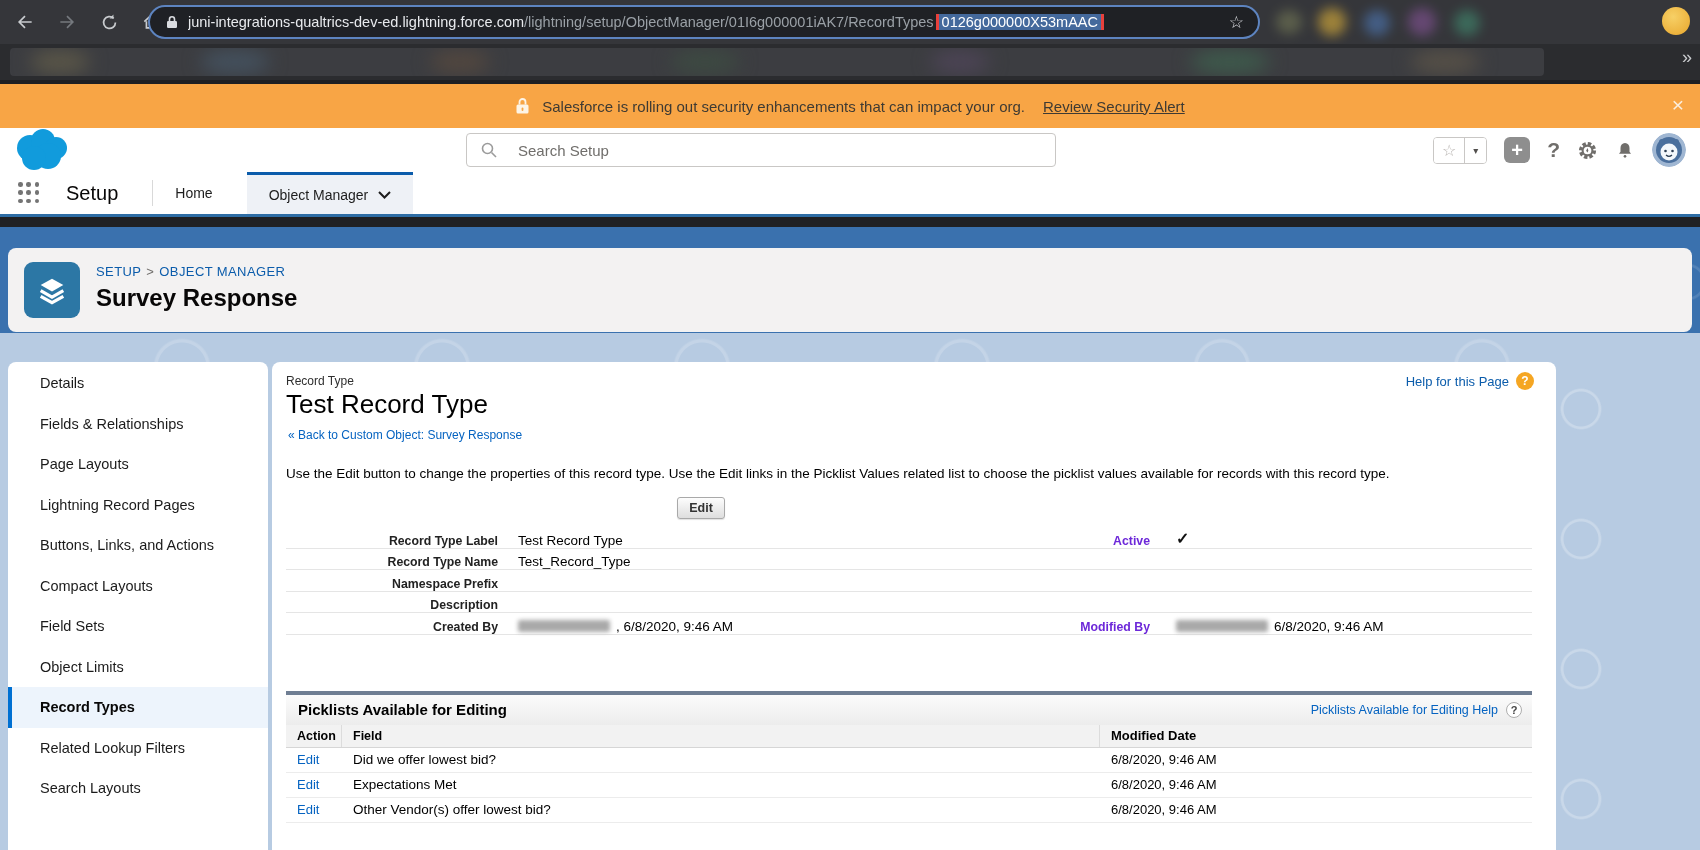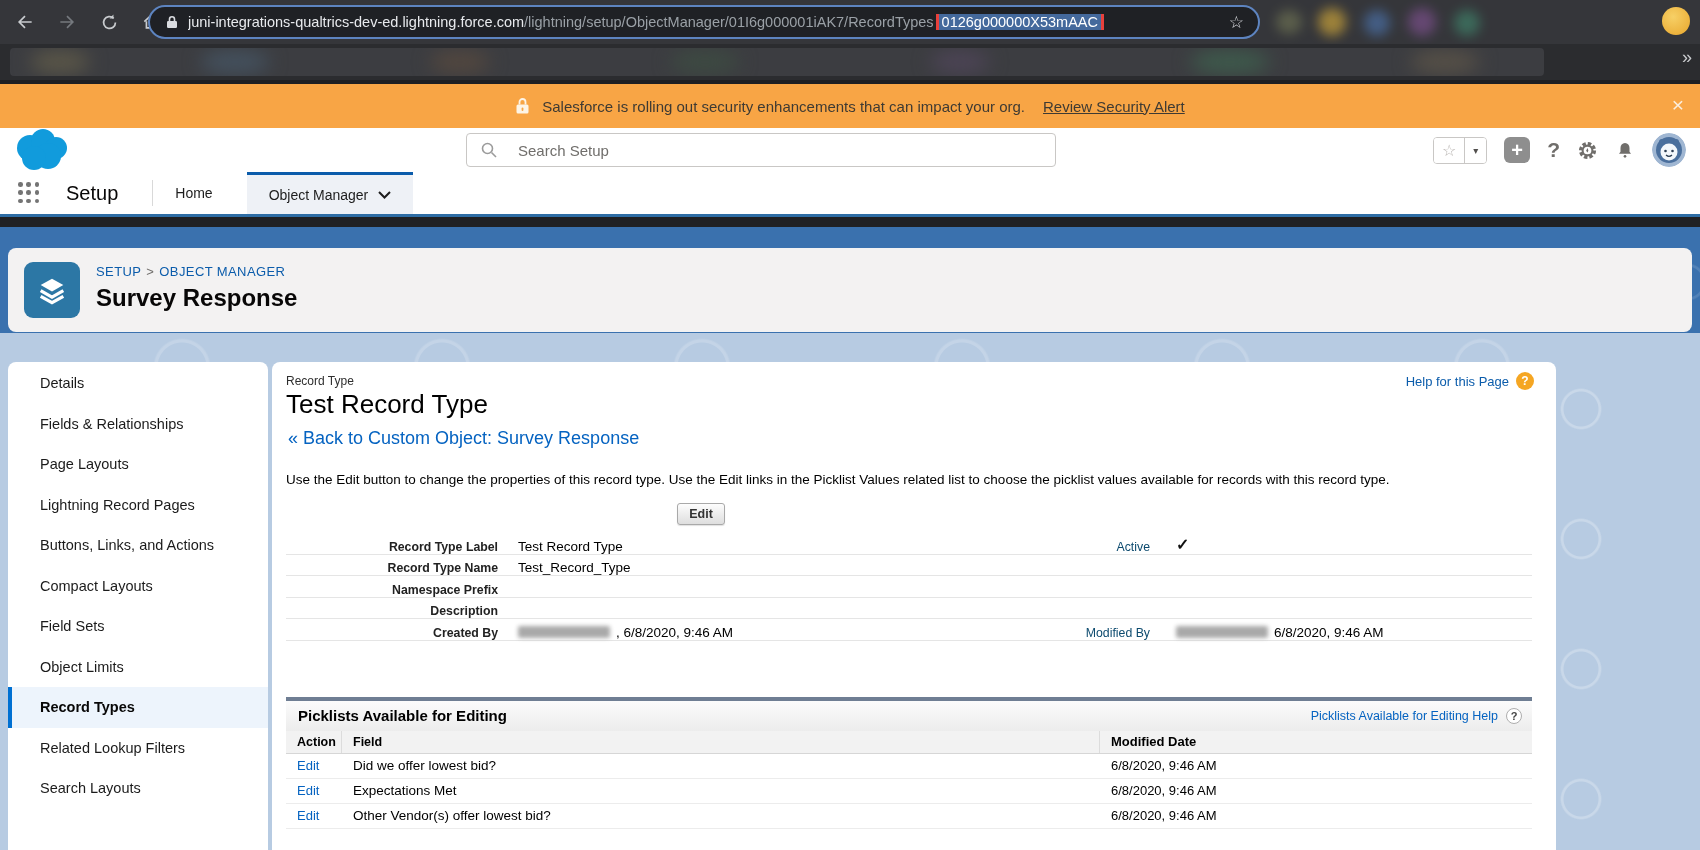--- a/index.html
+++ b/index.html
@@ -85,30 +85,30 @@
   .side-item { height:40.5px; display:flex; align-items:center; padding-left:32px; font-size:14.5px; color:#1b1b1b; cursor:pointer; }
   .side-item.active { background:#edf4fc; border-left:4px solid #0070d2; padding-left:28px; font-weight:bold; color:#080707; }
 
   
   .main-card { position:absolute; left:272px; top:135px; width:1284px; height:498px; background:#fff; border-radius:8px 8px 0 0; padding:4px 24px 0 14px; overflow:hidden; }
   .help-page { position:absolute; right:22px; top:10px; display:flex; align-items:center; gap:7px; }
   .help-page a { font-size:13px; color:#0b5cab; text-decoration:none; cursor:pointer; }
   .help-orange { width:18px; height:18px; border-radius:50%; background:#f5a623; color:#fff; font-size:12px; font-weight:bold; display:flex; align-items:center; justify-content:center; }
   .rt-label { font-size:12px; font-weight:normal; color:#2e2e2e; margin-top:8px; }
   .rt-title { font-size:26px; color:#000; margin-top:1px; }
-  .back-link { display:inline-block; font-size:18px; color:#0563c1; text-decoration:none; margin:8px 0 0 2px; cursor:pointer; }
+  .back-link { display:inline-block; font-size:12px; color:#0563c1; text-decoration:none; margin:8px 0 0 2px; cursor:pointer; }
   .desc { font-size:13.5px; color:#000; margin-top:23px; }
   .btn-row { width:830px; text-align:center; margin-top:16px; }
   .sf-btn { font-family:"Liberation Sans", sans-serif; font-size:12.5px; font-weight:bold; color:#333; background:linear-gradient(#fdfdfd,#dedede); border:1px solid #a9a9a9; border-radius:3px; padding:3px 11px; cursor:pointer; box-shadow:0 1px 1px rgba(0,0,0,.12); }
 
   .detail-table { margin-top:8px; }
   .d-row { display:flex; align-items:flex-end; height:21.5px; border-bottom:1px solid #e5e5e5; }
   .d-lab1 { width:212px; text-align:right; font-size:12.3px; font-weight:bold; color:#222; }
   .d-val1 { flex:1; padding-left:20px; font-size:13.5px; color:#000; display:flex; align-items:center; }
-  .d-lab2 { width:145px; text-align:right; font-size:12.3px; font-weight:normal; color:#0c4a6e; padding-right:0; }
+  .d-lab2 { width:145px; text-align:right; font-size:12.3px; font-weight:bold; color:#6d28d9; padding-right:0; }
   .d-val2 { width:382px; padding-left:26px; font-size:13.5px; color:#000; display:flex; align-items:center; }
   .redact { width:92px; height:12px; background:#a9a9a9; border-radius:2px; filter:blur(2px); margin-right:6px; }
   .checkmark { font-size:16px; font-weight:bold; color:#111; }
 
   
   .picklists { margin-top:56px; border-top:4px solid #6f7e93; }
   .sec-header { height:30px; background:linear-gradient(#fbfbfb,#ececec); display:flex; align-items:center; padding:0 10px 0 12px; }
   .sec-title { font-size:15px; font-weight:bold; color:#000; flex:1; }
   .sec-help { display:flex; align-items:center; gap:8px; }
   .sec-help a { font-size:12.5px; color:#0563c1; text-decoration:none; cursor:pointer; }

